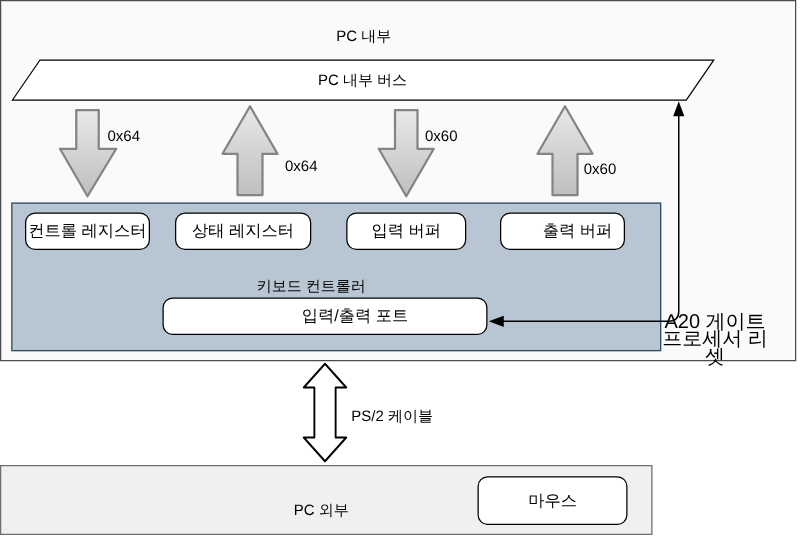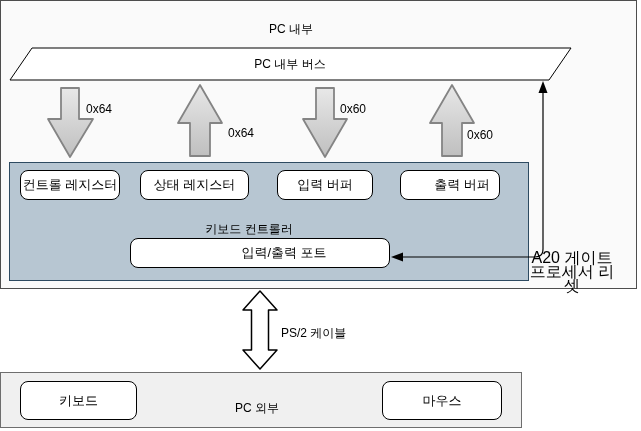--- a/index.html
+++ b/index.html
@@ -50,21 +50,20 @@
   <div class="abs ctrl-box"></div>
   <div class="lbl center" style="left:9px;top:222px;width:480px;">키보드 컨트롤러</div>
 
   <div class="node" style="left:20px;top:170px;width:100px;height:30px;">컨트롤 레지스터</div>
   <div class="node" style="left:140px;top:170px;width:109px;height:30px;">상태 레지스터</div>
   <div class="node" style="left:277px;top:170px;width:96px;height:30px;">입력 버퍼</div>
   <div class="node" style="left:400px;top:170px;width:100px;height:30px;padding-left:24px;">출력 버퍼</div>
 
   <div class="node" style="left:130px;top:238px;width:260px;height:30px;padding-left:48px;">입력/출력 포트</div>
 
-  <div class="node" style="left:20px;top:381px;width:117px;height:39px;">키보드</div>
   <div class="node" style="left:382px;top:381px;width:120px;height:39px;">마우스</div>
 
   <svg class="svg-overlay" width="641" height="431" viewBox="0 0 641 431">
     <defs>
       <linearGradient id="gradArrow" x1="0" y1="0" x2="0" y2="1">
         <stop offset="0" stop-color="#e8e8e8"></stop>
         <stop offset="1" stop-color="#bfbfbf"></stop>
       </linearGradient>
     </defs>
 

